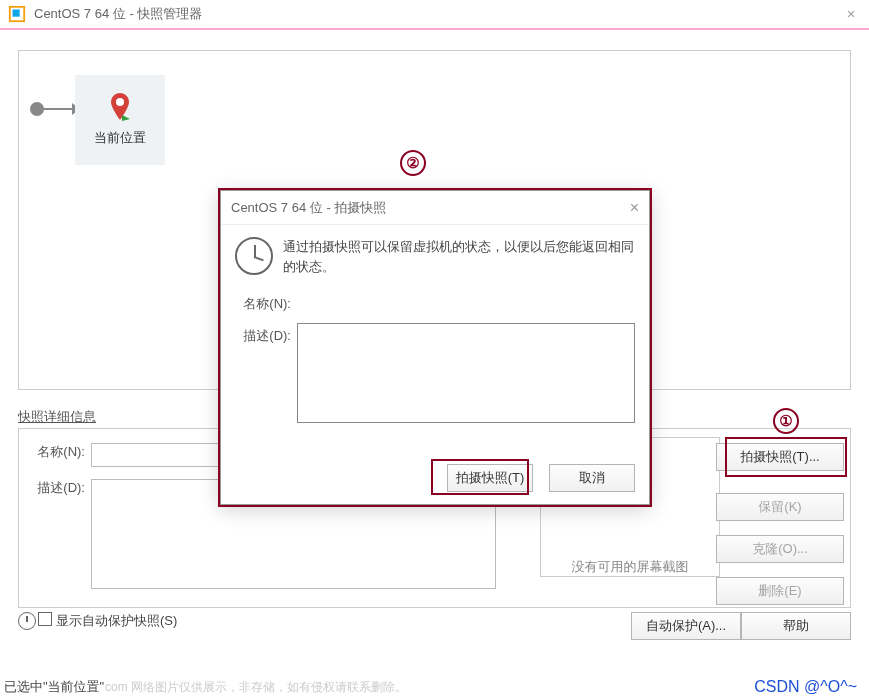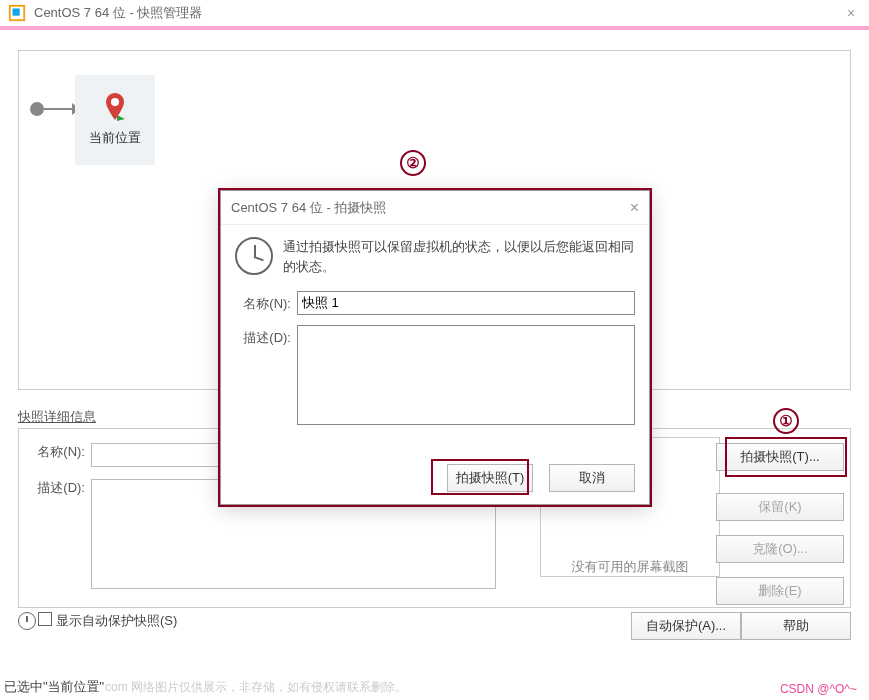--- a/index.html
+++ b/index.html
@@ -1,25 +1,25 @@
 <!DOCTYPE html>
 <html><head>
 <meta charset="utf-8">
 <style>
 * { box-sizing: border-box; margin: 0; padding: 0; font-family: "Microsoft YaHei", "Segoe UI", sans-serif; font-size: 13px; }
 body { background: #fff; width: 869px; height: 700px; position: relative; overflow: hidden; }
 
-.titlebar { height: 30px; display: flex; align-items: center; padding: 0 8px; border-bottom: 4px solid #f9a8d4; color: #666; }
+.titlebar { height: 30px; display: flex; align-items: center; padding: 0 8px; border-bottom: 2px solid #f9a8d4; color: #666; }
 .titlebar .logo { width: 18px; height: 18px; margin-right: 8px; }
 .titlebar .title { flex: 1; }
 .titlebar .close { width: 20px; text-align: center; color: #999; font-size: 14px; }
 
 .mainarea { position: relative; height: 570px; }
 .tree-panel { position: absolute; left: 18px; top: 20px; right: 18px; height: 340px; border: 1px solid #ccc; background: #fff; }
-.current-pos { position: absolute; left: 75px; top: 45px; width: 80px; height: 90px; background: #eef2f4; display: flex; flex-direction: column; align-items: center; justify-content: center; }
+.current-pos { position: absolute; left: 75px; top: 45px; width: 90px; height: 90px; background: #eef2f4; display: flex; flex-direction: column; align-items: center; justify-content: center; }
 .current-pos .pin { width: 24px; height: 30px; }
 .current-pos .lbl { margin-top: 6px; color: #333; }
 .arrow-dot { position: absolute; left: 30px; top: 72px; width: 14px; height: 14px; background: #888; border-radius: 50%; }
 .arrow-line { position: absolute; left: 40px; top: 78px; width: 36px; height: 2px; background: #888; }
 .arrow-head { position: absolute; left: 72px; top: 73px; width: 0; height: 0; border-left: 8px solid #888; border-top: 6px solid transparent; border-bottom: 6px solid transparent; }
 
 .detail-title { position: absolute; left: 18px; top: 378px; color: #555; text-decoration: underline; }
 .detail-box { position: absolute; left: 18px; top: 398px; right: 18px; height: 180px; border: 1px solid #ccc; }
 
 .detail-row { position: absolute; display: flex; align-items: flex-start; }
@@ -43,21 +43,21 @@
 
 .bottombar { position: absolute; left: 0; right: 0; top: 612px; height: 40px; display: flex; align-items: flex-start; padding: 0 18px; }
 .history-icon { width: 18px; height: 18px; border: 1.5px solid #666; border-radius: 50%; position: relative; margin-right: 2px; }
 .history-icon::after { content: ""; position: absolute; left: 7px; top: 3px; width: 1.5px; height: 6px; background: #666; }
 .chk { width: 14px; height: 14px; border: 1px solid #666; display: inline-block; vertical-align: middle; margin-right: 4px; }
 .chk-label { color: #444; margin-right: auto; }
 .bbtn { width: 110px; height: 28px; border: 1px solid #b5b5b5; background: linear-gradient(#fdfdfd,#f0f0f0); text-align: center; line-height: 26px; color: #333; }
 .bbtn.disabled { color: #a5a5a5; }
 
 .statusbar { position: absolute; left: 4px; bottom: 4px; color: #444; }
-.watermark { position: absolute; right: 12px; bottom: 4px; color: #ec4899; font-size: 12px; text-align: center; }
+.watermark { position: absolute; right: 12px; bottom: 4px; color: #1d4ed8; font-size: 16px; text-align: center; }
 .wm2 { position: absolute; left: 105px; bottom: 4px; color: #ccc; font-size: 12px; }
 
 
 .modal { position: absolute; left: 220px; top: 190px; width: 430px; height: 315px; background: #fff; border: 1px solid #999; box-shadow: 0 4px 20px rgba(0,0,0,0.2); }
 .m-title { height: 34px; display: flex; align-items: center; padding: 0 10px; color: #666; border-bottom: 1px solid #eee; }
 .m-title .t { flex: 1; }
 .m-title .x { color: #999; font-size: 16px; }
 .m-body { padding: 12px 14px; }
 .m-info { display: flex; gap: 10px; margin-bottom: 15px; }
 .clock-icon { width: 38px; height: 38px; border: 2.5px solid #666; border-radius: 50%; position: relative; flex-shrink: 0; }
@@ -142,21 +142,20 @@
     <span class="t">CentOS 7 64 位 - 拍摄快照</span>
     <span class="x">×</span>
   </div>
   <div class="m-body">
     <div class="m-info">
       <div class="clock-icon"></div>
       <div class="m-info-text">通过拍摄快照可以保留虚拟机的状态，以便以后您能返回相同的状态。</div>
     </div>
     <div class="m-row">
       <label>名称(N):</label>
-      <input type="text" value="快照 1" style="">
     </div>
     <div class="m-row">
       <label>描述(D):</label>
       <textarea style=""></textarea>
     </div>
   </div>
   <div class="m-btns">
     <div class="m-btn">拍摄快照(T)</div>
     <div class="m-btn">取消</div>
   </div>

